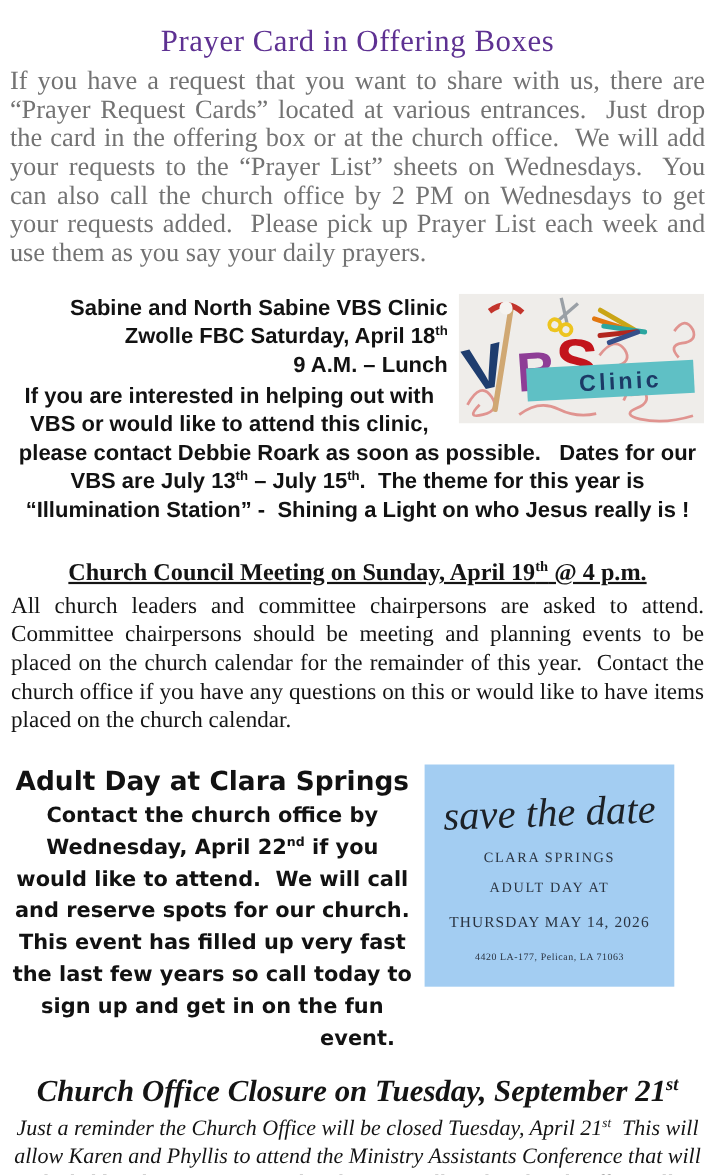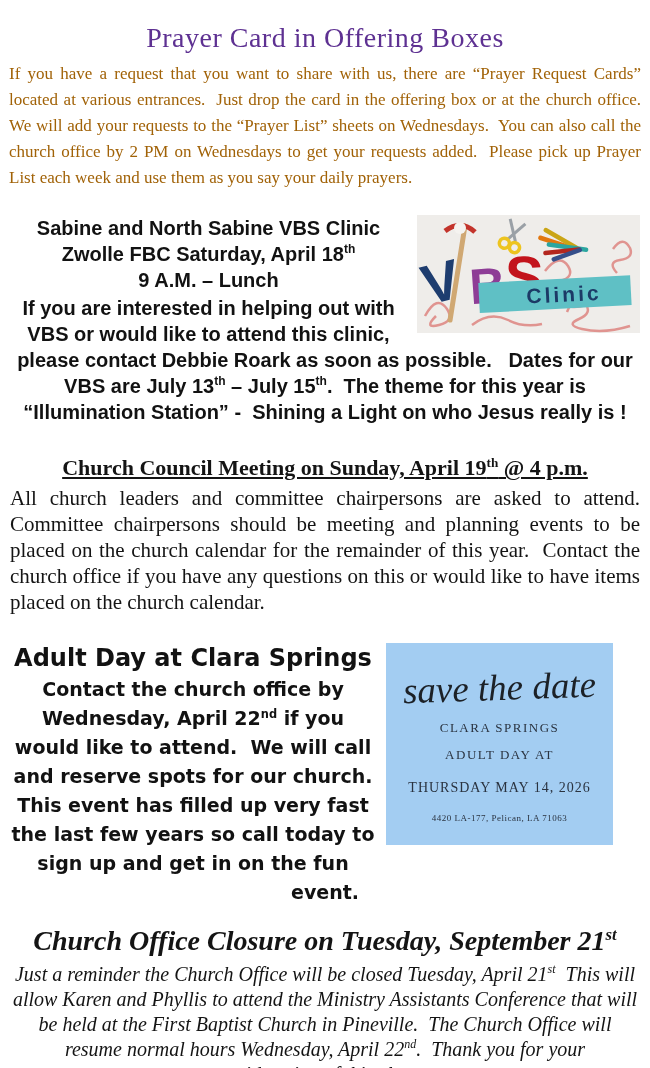--- a/index.html
+++ b/index.html
@@ -9,28 +9,28 @@
   }
   .page { position:relative; width:650px; height:1068px; box-sizing:border-box; padding-top:22px; }
   sup { font-size:60%; vertical-align:super; line-height:0; }
 
   
   .prayer h1 {
     margin:0; text-align:center; font-weight:normal;
     font-size:28px; letter-spacing:0.5px; color:#5e3192;
   }
   .prayer p {
-    margin:7px 9px 0 9px; font-size:17px; line-height:26px;
-    text-align:justify; color:#a16207; white-space:pre-wrap;
+    margin:7px 9px 0 9px; font-size:24px; line-height:26px;
+    text-align:justify; color:#737373; white-space:pre-wrap;
   }
 
   
   .vbs { margin-top:24px; padding:0 10px; font-family:"Liberation Sans", sans-serif; font-weight:bold; color:#121212; }
   .vbs-logo { float:right; width:223px; height:118px; margin:0 0 6px 10px; }
-  .vbs-h { text-align:center; font-size:20px; line-height:26px; }
+  .vbs-h { text-align:right; font-size:20px; line-height:26px; }
   .vbs p { margin:2px 0 0 0; text-align:center; font-size:20px; line-height:26px; white-space:pre-wrap; }
   .vbs::after { content:""; display:block; clear:both; }
 
   
   .council { margin-top:30px; padding:0 10px; }
   .council h2 { margin:0; text-align:center; font-size:22px; font-weight:bold; }
   .council .u { text-decoration:underline; }
   .council p { margin:4px 0 0 0; font-size:21px; line-height:26px; text-align:justify; white-space:pre-wrap; }
 
   

